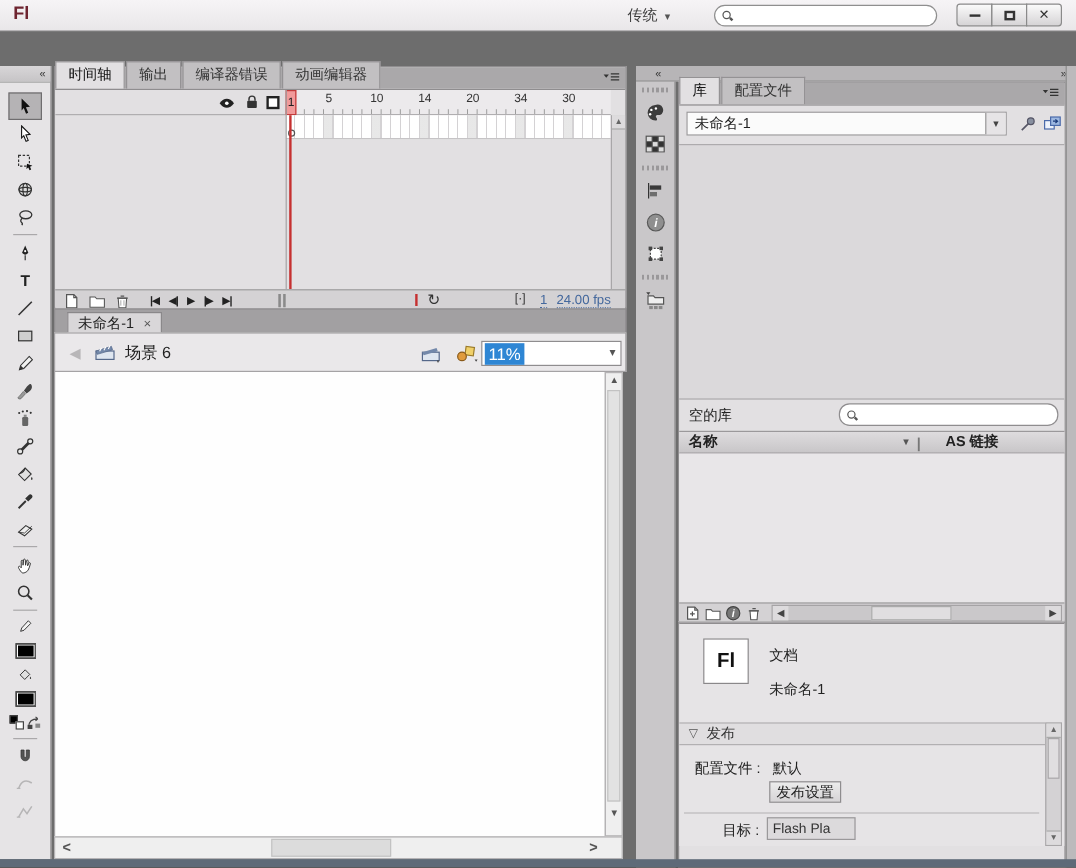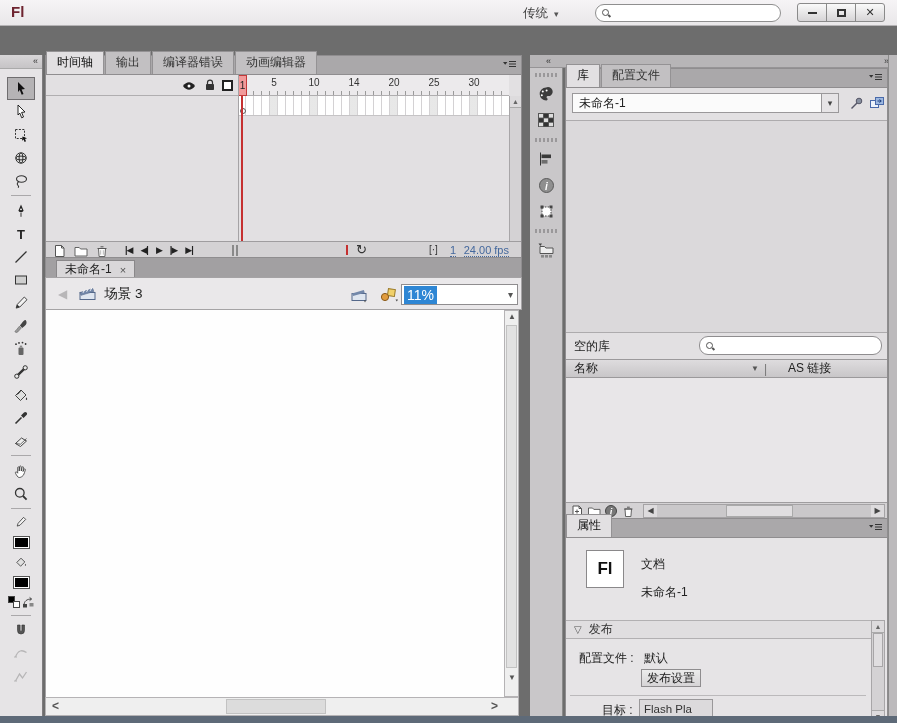--- a/index.html
+++ b/index.html
@@ -115,21 +115,21 @@
   .libsel{position:absolute;left:6px;top:5px;width:267px;height:20px;background:#fbfbfb;border:1px solid #9a989a;
           display:flex;align-items:center;padding-left:6px;font-size:12px;}
   .libsel .dd{position:absolute;right:0;top:0;width:17px;height:18px;border-left:1px solid #9a989a;background:#e6e4e6;
               text-align:center;font-size:9px;color:#444;line-height:18px;}
   .preview{position:absolute;left:0;top:32px;width:100%;height:213px;background:#dbd9db;border-top:1px solid #adabad;
            border-bottom:1px solid #adabad;}
   .emptyrow{position:absolute;left:0;top:245px;width:100%;height:26px;display:flex;align-items:center;}
   .libsearch{position:absolute;right:5px;top:248px;width:183px;height:19px;background:#fff;border:1px solid #8f8d8f;
              border-radius:9px;display:flex;align-items:center;padding-left:6px;}
   .colhead{position:absolute;left:0;top:271px;width:100%;height:19px;background:linear-gradient(#dedcde,#c8c6c8);
-           border-top:1px solid #9b999b;border-bottom:1px solid #9b999b;display:flex;align-items:center;font-size:12px;}
+           border-top:1px solid #9b999b;border-bottom:1px solid #9b999b;display:flex;align-items:center;font-size:12px;font-weight:bold;}
   .liblist{position:absolute;left:0;top:290px;width:100%;bottom:16px;background:#e8e6e8;}
   .libfoot{position:absolute;left:0;bottom:0;width:100%;height:16px;background:#d4d2d4;border-top:1px solid #9f9d9f;
            display:flex;align-items:center;}
   .minihsb{position:relative;flex:1;height:14px;margin:0 2px 0 8px;background:#cac8ca;border:1px solid #a5a3a5;}
   .minihsb .thumb{position:absolute;left:34%;width:28%;top:0;height:12px;background:#e0dee0;border:1px solid #aaa;}
   .minihsb .a{position:absolute;top:0;width:13px;height:12px;background:#dddbdd;text-align:center;font-size:8px;line-height:12px;color:#444;}
   
   .props{left:565px;top:518px;width:323px;height:205px;}
   .props-body{position:relative;height:186px;background:#e6e4e6;border-top:1px solid #8f8d8f;overflow:hidden;}
   .flbox{position:absolute;left:20px;top:12px;width:38px;height:38px;background:#fff;border:1px solid #8a888a;
@@ -361,21 +361,21 @@
             <path d="M4.5 6V4.6a2.5 2.5 0 0 1 5 0V6" fill="none" stroke="#333" stroke-width="1.2"></path>
           </svg>
         <div class="abs" style="left:176px;top:5px;width:11px;height:11px;border:2px solid #222;background:#fff"></div>
       </div>
       <div class="tl-ruler">
         <span class="phead">1</span>
         <span class="rnum" style="left:36px">5</span>
         <span class="rnum" style="left:76px">10</span>
         <span class="rnum" style="left:116px">14</span>
         <span class="rnum" style="left:156px">20</span>
-        <span class="rnum" style="left:196px">25</span>
+        <span class="rnum" style="left:196px">34</span>
         <span class="rnum" style="left:236px">30</span>
       </div>
       <div class="framesrow"></div>
       <div class="keycircle"></div>
       <div class="pline"></div>
       <div class="tl-split"></div>
       <div class="tl-vsb">
         <div class="sbbtn">▲</div>
       </div>
     </div>
@@ -428,21 +428,21 @@
     </div>
   </div>
 
   <div class="abs editbar">
     <span style="margin-left:12px;color:#b8b6b8;font-size:12px">◀</span>
     <svg style="margin-left:12px" width="17" height="15">
         <rect x="1" y="6.5" width="15" height="7" fill="#dfe6f0" stroke="#55688a"></rect>
         <path d="M1 6.5L13.8 2.6l1 2.9L2 9.3z" fill="#7388aa" stroke="#55688a" stroke-width=".6"></path>
         <path d="M4 6.8l1.6-2.9M7.6 5.8l1.6-2.9M11.2 4.8l1.6-2.9" stroke="#fff" stroke-width=".9"></path>
       </svg>
-    <span class="scene">场景 3</span>
+    <span class="scene">场景 6</span>
     <svg class="abs" style="left:305px;top:9px" width="18" height="16">
         <rect x="1" y="6.5" width="14" height="7" fill="#dfe6f0" stroke="#55688a"></rect>
         <path d="M1 6.5L12.8 3l1 2.7L2 9z" fill="#7388aa"></path>
         <path d="M13 13.5l2-0 -1 2z" fill="#444"></path>
       </svg>
     <svg class="abs" style="left:333px;top:8px" width="20" height="17">
         <rect x="9" y="3" width="7" height="7" fill="#f0d06a" stroke="#9a7a2a" transform="rotate(8 12 6)"></rect>
         <circle cx="6" cy="11" r="3.6" fill="#e09b3d" stroke="#8a5a1a"></circle>
         <path d="M16.5 13.5l2.5 0-1.2 2z" fill="#444"></path>
       </svg>
@@ -588,29 +588,20 @@
         <div class="minihsb">
           <span class="a" style="left:0">◀</span>
           <div class="thumb"></div>
           <span class="a" style="right:0">▶</span>
         </div>
       </div>
     </div>
   </div>
 
   <div class="abs props panel">
-    <div class="tabbar">
-      <span class="tab active">属性</span>
-      <span class="pmenu">
-          <svg width="15" height="9">
-            <path d="M1 2l2.2 2.8L5.4 2z" fill="#333"></path>
-            <path d="M7 1.5h7M7 4h7M7 6.5h7" stroke="#333"></path>
-          </svg>
-        </span>
-    </div>
     <div class="props-body">
       <div class="flbox">
           <span>Fl</span>
         </div>
       <span class="plabel" style="left:75px;top:18px">文档</span>
       <span class="plabel" style="left:75px;top:46px">未命名-1</span>
       <div class="sechead">
         <span style="margin-left:8px;font-size:10px;color:#555">▽</span>
         <span style="margin-left:7px">发布</span>
       </div>

